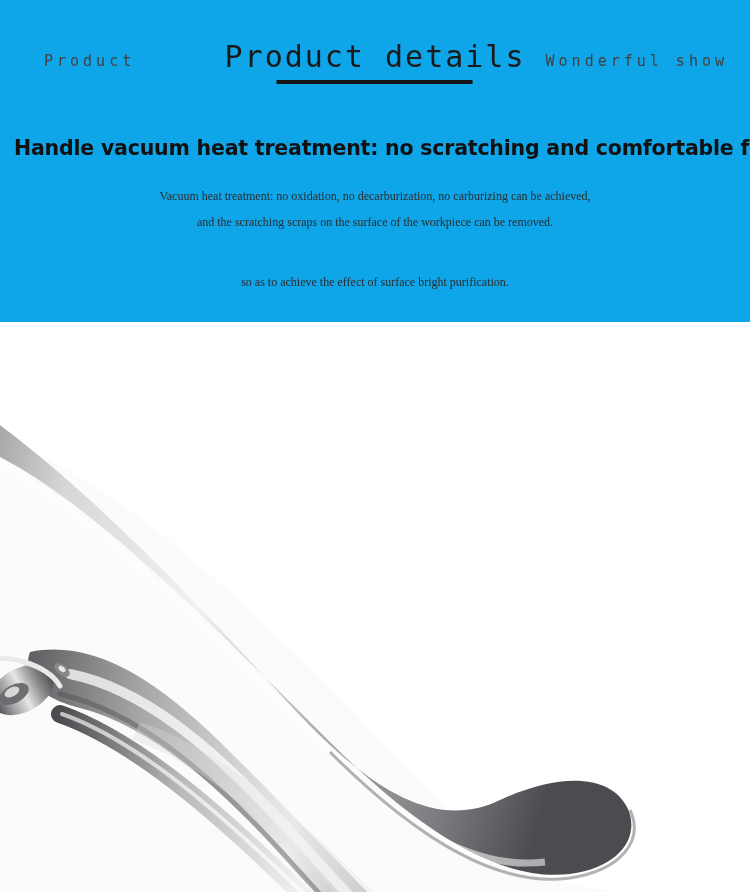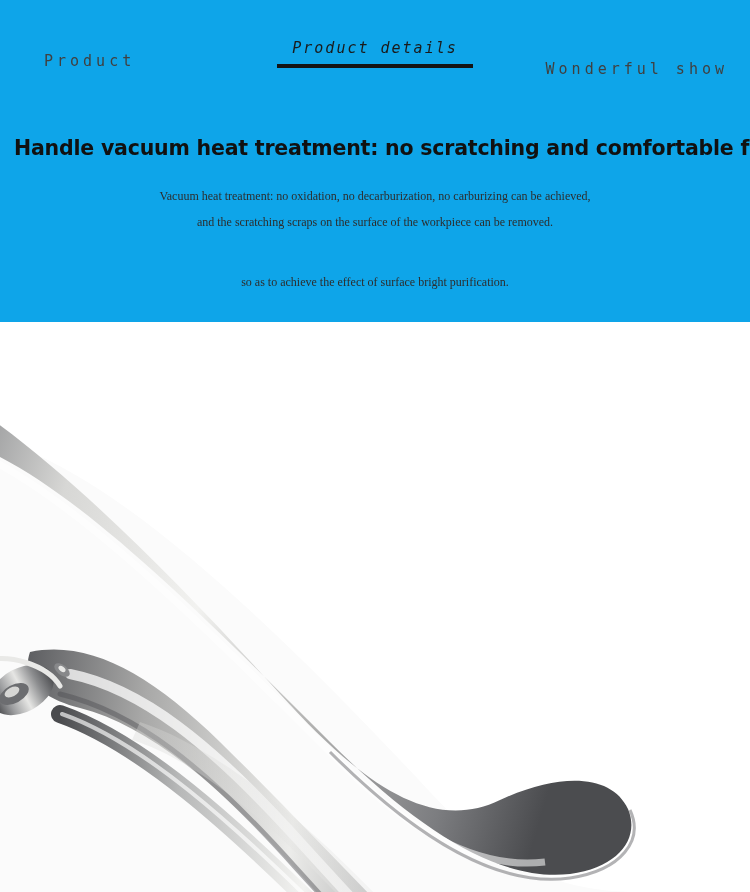--- a/index.html
+++ b/index.html
@@ -29,42 +29,41 @@
     top: 52px;
     font-family: "DejaVu Sans Mono", monospace;
     font-size: 15px;
     letter-spacing: 4px;
     color: #404040;
     white-space: nowrap;
   }
   .header-right {
     position: absolute;
     right: 22px;
-    top: 60px;
+    top: 52px;
     font-family: "DejaVu Sans Mono", monospace;
     font-size: 15px;
     letter-spacing: 4px;
     color: #404040;
     white-space: nowrap;
   }
   .header-center {
     position: absolute;
     left: 50%;
     top: 40px;
     transform: translateX(-50%);
     text-align: center;
   }
   .header-center .title {
     font-family: "DejaVu Sans Mono", monospace;
-    font-size: 15px;
+    font-size: 30px;
     letter-spacing: 2px;
     color: #1a1a1a;
     white-space: nowrap;
     line-height: 1.1;
-    font-style: italic;
   }
   .header-center .rule {
     margin-top: 7px;
     height: 4px;
     background: #141414;
     width: 196px;
     margin-left: auto;
     margin-right: auto;
   }
 

